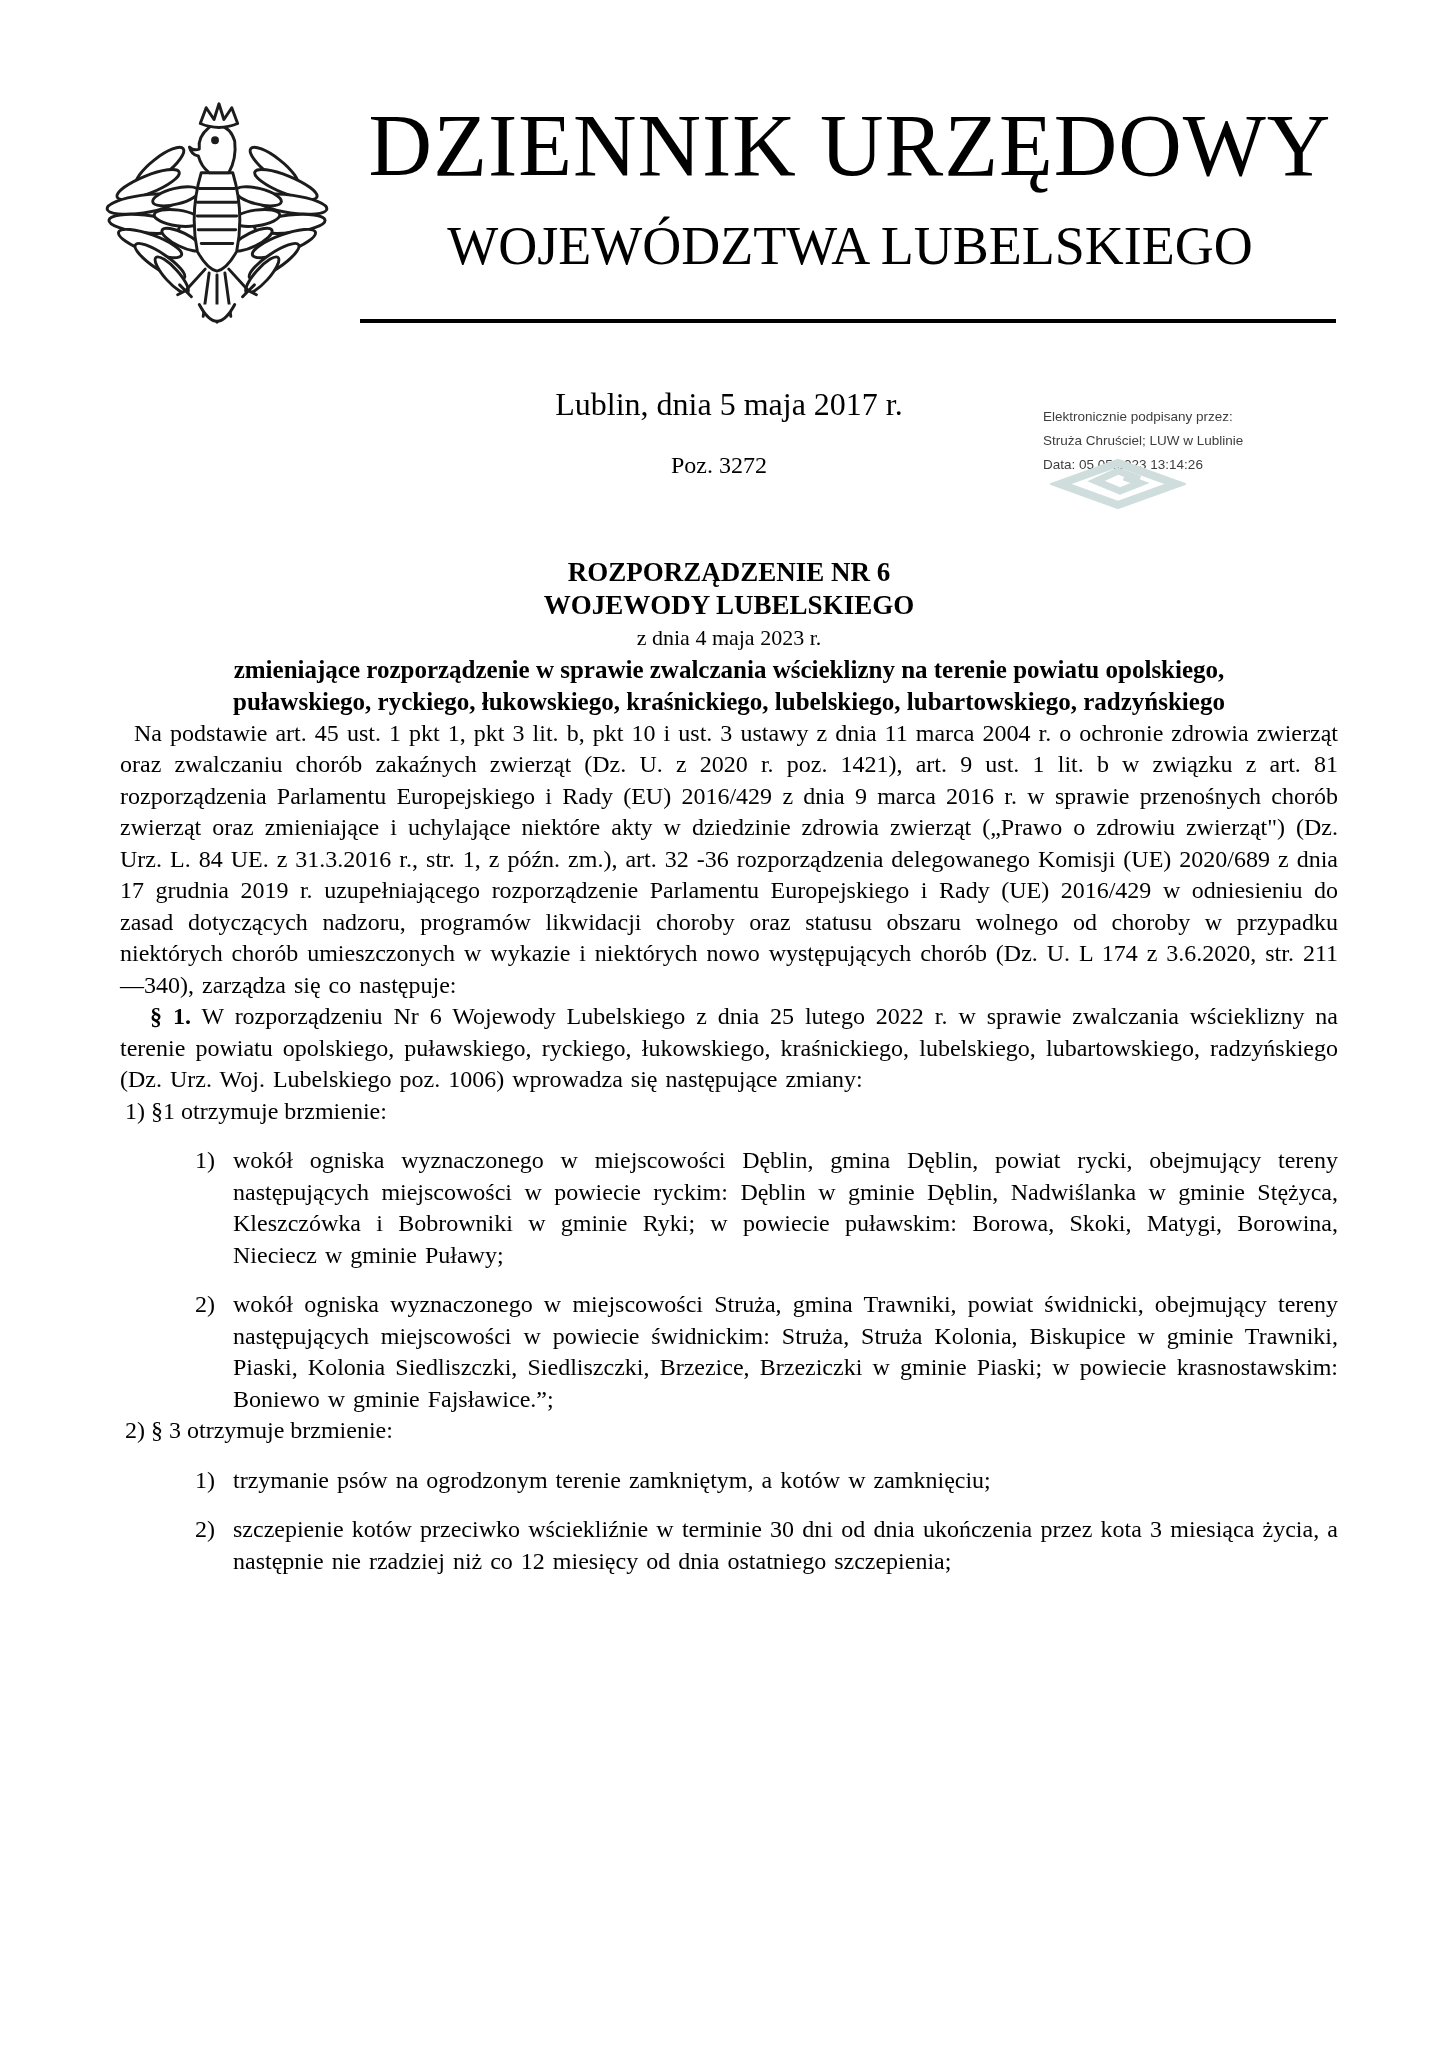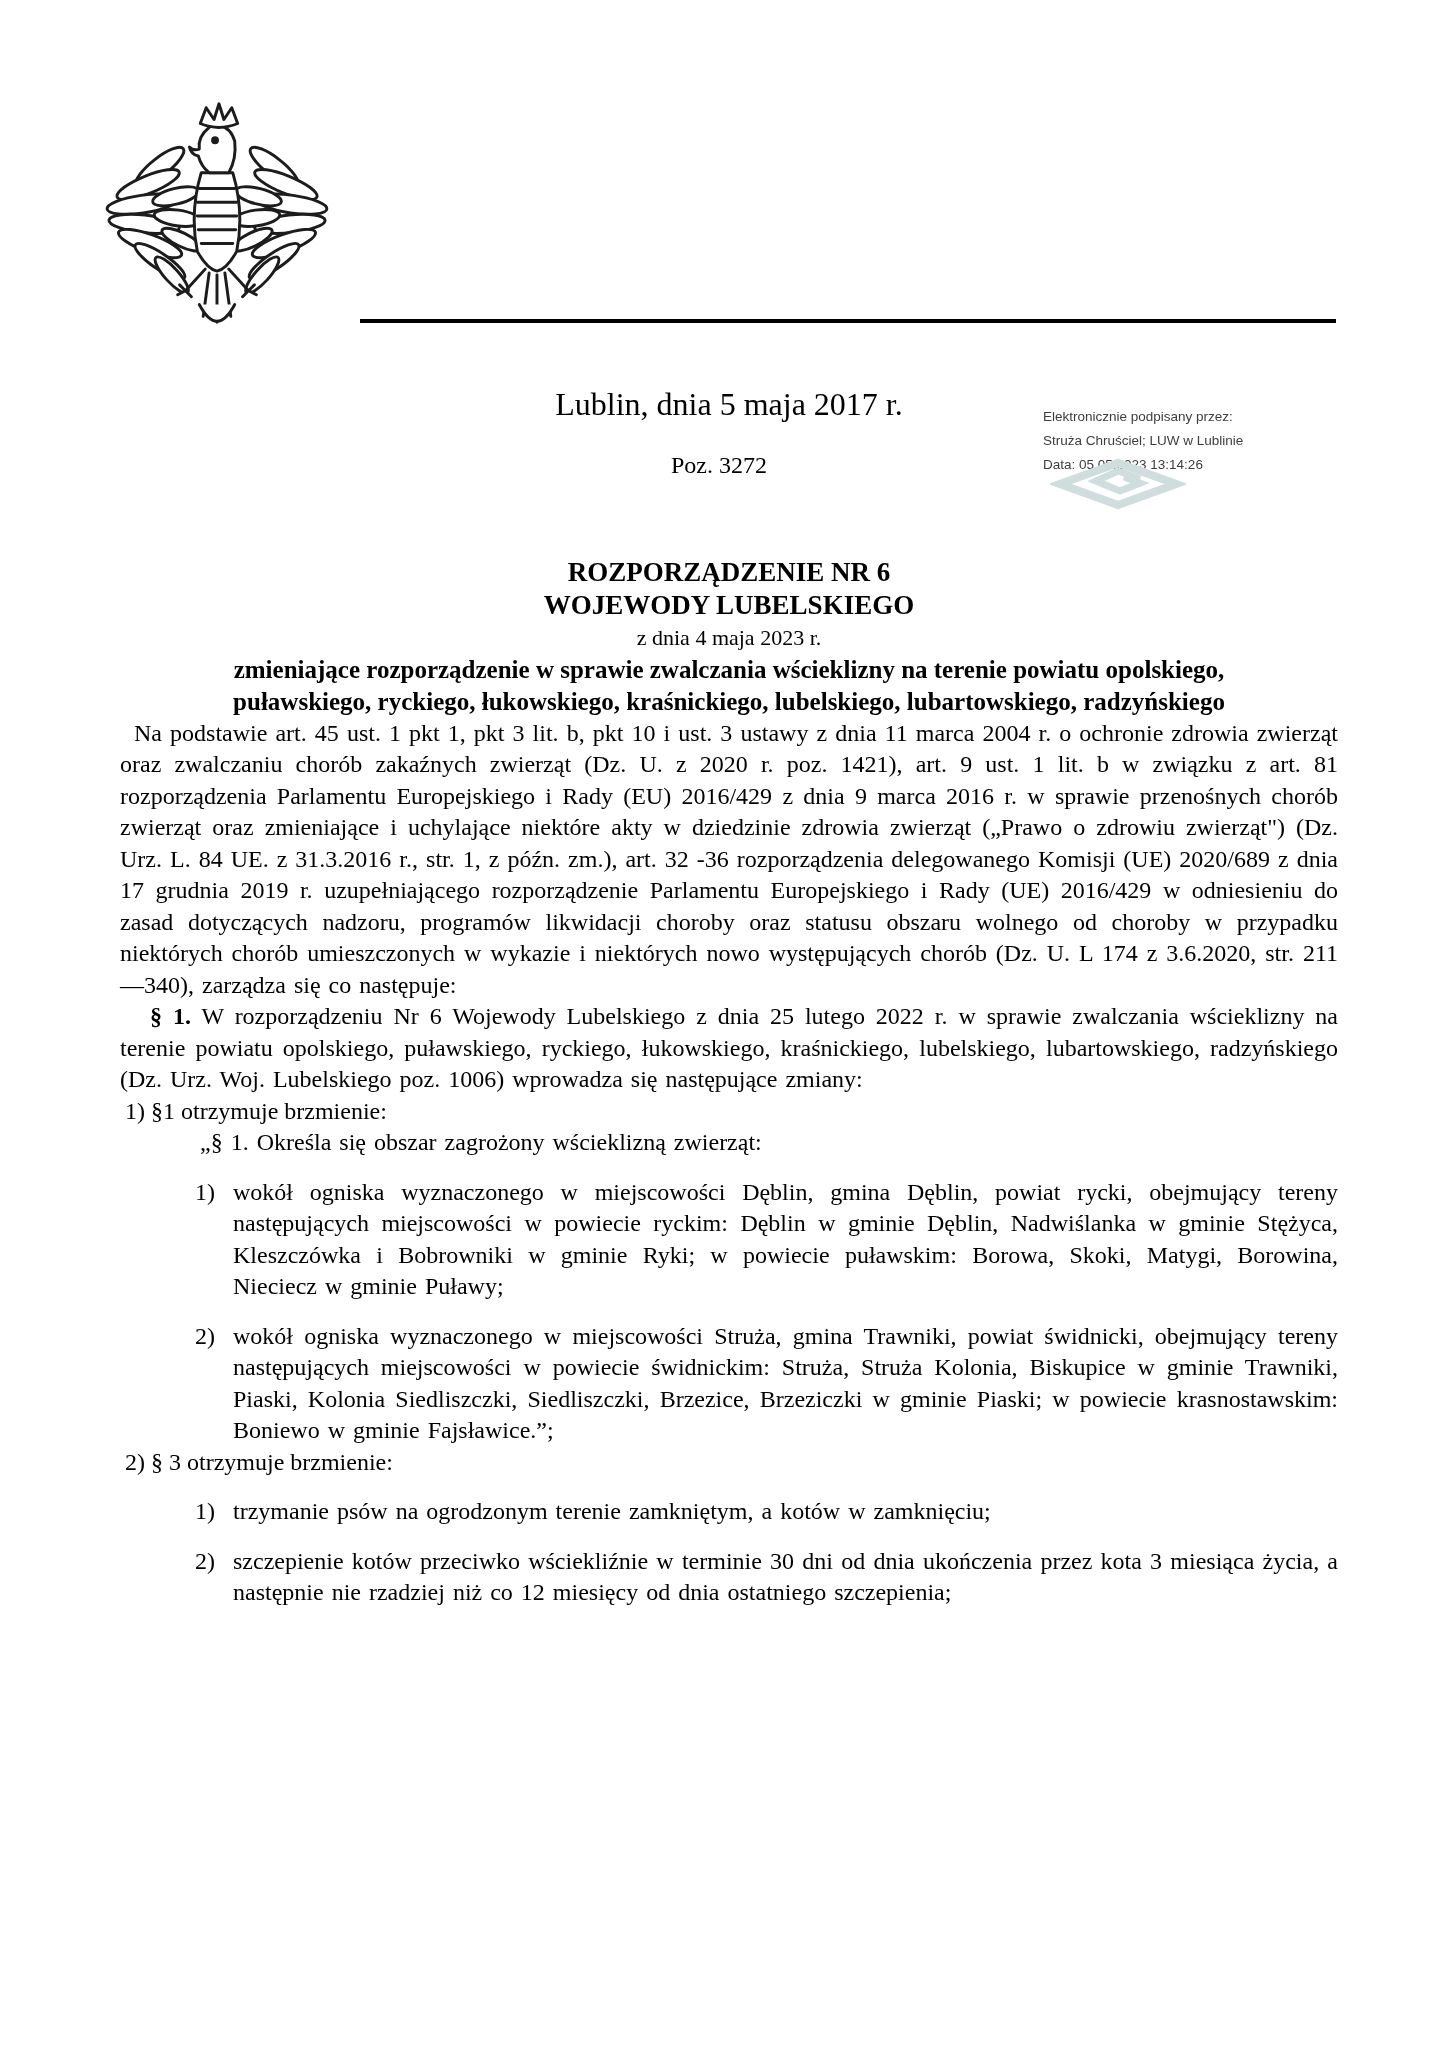--- a/index.html
+++ b/index.html
@@ -72,20 +72,24 @@
         <path d="M102 98 H138 M100 112 H140 M100 126 H140 M101 140 H139 M104 154 H136" fill="none"></path>
 
         <path d="M112 36 Q100 46 102 58 Q96 60 92 56 Q94 64 101 65 Q104 76 112 82 L132 82 Q140 68 138 50 Q134 36 122 34 Q116 32 112 36 Z"></path>
         <circle cx="118" cy="49" r="2.5" fill="#1c1c1c"></circle>
 
         <path d="M103 32 L109 16 L117 28 L122 12 L127 28 L135 16 L141 32 Q122 40 103 32 Z"></path>
       </g>
     </svg>
   </div>
 
+  <div class="masthead">
+    <div class="m-title">DZIENNIK URZĘDOWY</div>
+    <div class="m-subtitle">WOJEWÓDZTWA LUBELSKIEGO</div>
+  </div>
   <div class="rule"></div>
 
   <div class="place-date">Lublin, dnia 5 maja 2017 r.</div>
   <div class="poz">Poz. 3272</div>
 
   <div class="esign">
     <div>Elektronicznie podpisany przez:</div>
     <div>Struża Chruściel; LUW w Lublinie</div>
     <div>Data: 05.05.2023 13:14:26</div>
   </div>
@@ -113,21 +117,20 @@
       <span>zmieniające rozporządzenie w sprawie zwalczania wścieklizny na terenie powiatu opolskiego,</span><br>
       <span>puławskiego, ryckiego, łukowskiego, kraśnickiego, lubelskiego, lubartowskiego, radzyńskiego</span>
     </p>
 
     <p class="preamble">Na podstawie art. 45 ust. 1 pkt 1, pkt 3 lit. b, pkt 10 i ust. 3 ustawy z dnia 11 marca 2004 r. o ochronie zdrowia zwierząt oraz zwalczaniu chorób zakaźnych zwierząt (Dz. U. z 2020 r. poz. 1421), art. 9 ust. 1 lit. b w związku z art. 81 rozporządzenia Parlamentu Europejskiego i Rady (EU) 2016/429 z dnia 9 marca 2016 r. w sprawie przenośnych chorób zwierząt oraz zmieniające i uchylające niektóre akty w dziedzinie zdrowia zwierząt („Prawo o zdrowiu zwierząt") (Dz. Urz. L. 84 UE. z 31.3.2016 r., str. 1, z późn. zm.), art. 32 -36 rozporządzenia delegowanego Komisji (UE) 2020/689 z dnia 17 grudnia 2019 r. uzupełniającego rozporządzenie Parlamentu Europejskiego i Rady (UE) 2016/429 w odniesieniu do zasad dotyczących nadzoru, programów likwidacji choroby oraz statusu obszaru wolnego od choroby w przypadku niektórych chorób umieszczonych w wykazie i niektórych nowo występujących chorób (Dz. U. L 174 z 3.6.2020, str. 211—340), zarządza się co następuje:</p>
 
     <p class="par1"><b>§ 1.</b> <span>W rozporządzeniu Nr 6 Wojewody Lubelskiego z dnia 25 lutego 2022 r. w sprawie zwalczania wścieklizny na terenie powiatu opolskiego, puławskiego, ryckiego, łukowskiego, kraśnickiego, lubelskiego, lubartowskiego, radzyńskiego (Dz. Urz. Woj. Lubelskiego poz. 1006) wprowadza się następujące zmiany:</span></p>
 
     <p class="item-l1"><span>1)</span> <span>§1 otrzymuje brzmienie:</span></p>
 
-    <p class="q-intro">„§ 1. Określa się obszar zagrożony wścieklizną zwierząt:</p>
 
     <div class="q-item">
       <span class="num">1)</span>
       <span class="txt">wokół ogniska wyznaczonego w miejscowości Dęblin, gmina Dęblin, powiat rycki, obejmujący tereny następujących miejscowości w powiecie ryckim: Dęblin w gminie Dęblin, Nadwiślanka w gminie Stężyca, Kleszczówka i Bobrowniki w gminie Ryki; w powiecie puławskim: Borowa, Skoki, Matygi, Borowina, Nieciecz w gminie Puławy;</span>
     </div>
 
     <div class="q-item">
       <span class="num">2)</span>
       <span class="txt">wokół ogniska wyznaczonego w miejscowości Struża, gmina Trawniki, powiat świdnicki, obejmujący tereny następujących miejscowości w powiecie świdnickim: Struża, Struża Kolonia, Biskupice w gminie Trawniki, Piaski, Kolonia Siedliszczki, Siedliszczki, Brzezice, Brzeziczki w gminie Piaski; w powiecie krasnostawskim: Boniewo w gminie Fajsławice.”;</span>
     </div>

